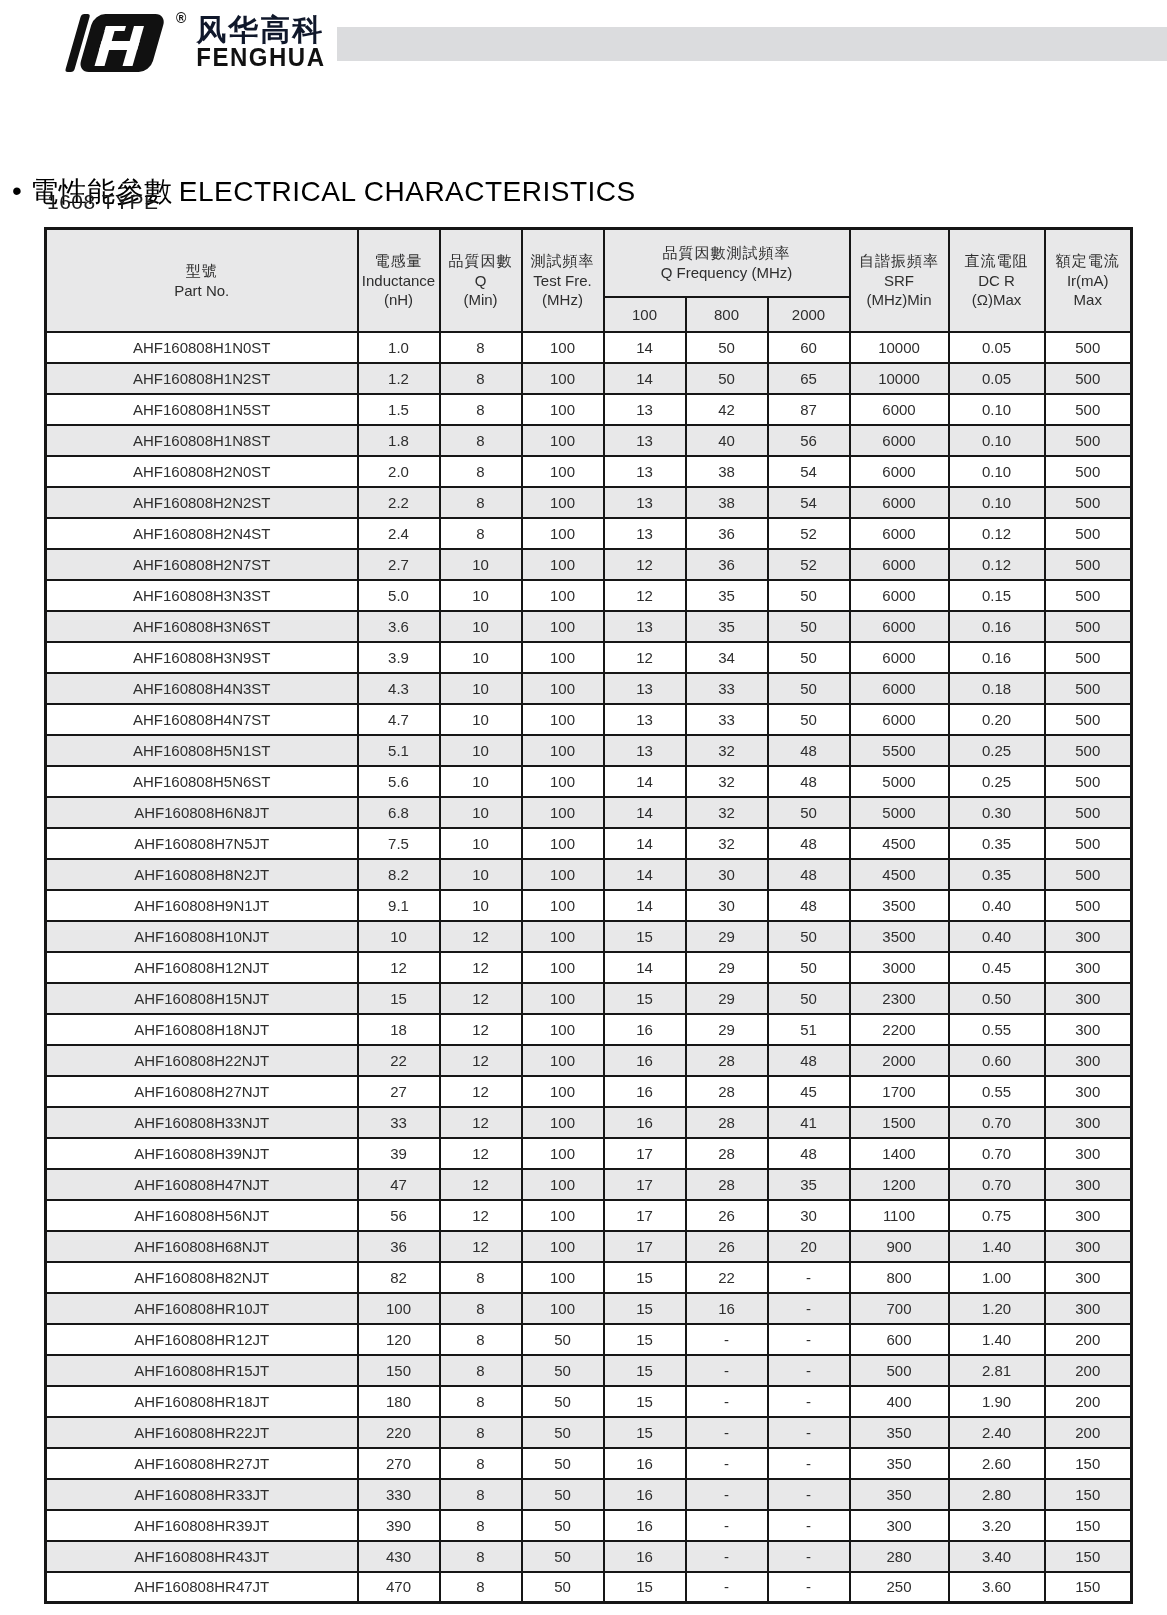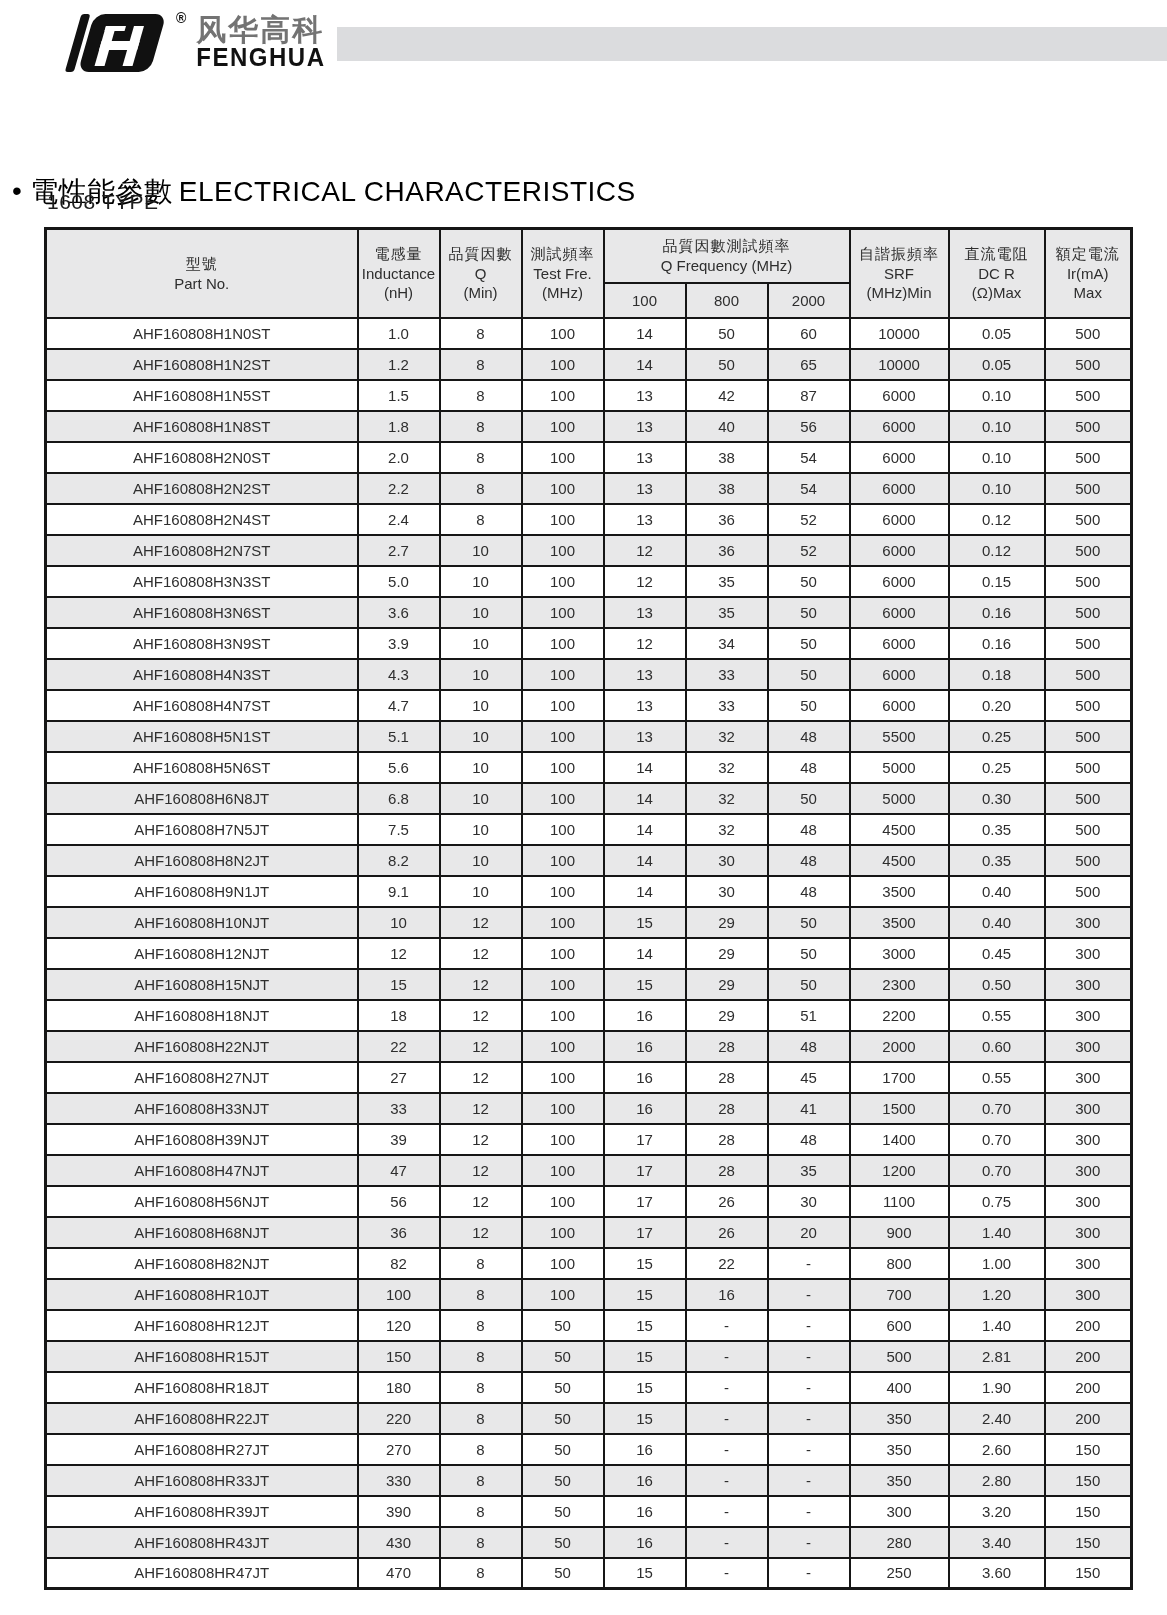--- a/index.html
+++ b/index.html
@@ -34,21 +34,21 @@
     font-size: 14px;
     font-weight: bold;
     margin: -2px 10px 0 2px;
     color: #111;
   }
   .brand-text { margin-top: 2px; }
   .brand-cn {
     font-size: 30px;
     font-weight: bold;
     letter-spacing: 2px;
-    color: #737373;
+    color: #0f172a;
     line-height: 32px;
   }
   .brand-en {
     font-size: 24px;
     font-weight: bold;
     letter-spacing: 1.5px;
     color: #111;
     line-height: 24px;
     transform: scaleY(1.05);
   }
@@ -97,21 +97,21 @@
   }
   .spec-table thead th {
     background: #e8e8e9;
     font-weight: normal;
     color: #2e2e2e;
     font-size: 15px;
   }
   .hdr-cn { display: block; font-size: 15px; line-height: 20px; letter-spacing: 1px; }
   .hdr-en { display: block; font-size: 15px; line-height: 19px; letter-spacing: 0px; }
   .hdr-sub { height: 35px; font-size: 15px; }
-  .hdr-top { height: 54px; }
+  .hdr-top { height: 68px; }
   .spec-table tbody td {
     height: 31px;
     font-size: 15px;
     color: #2e2e2e;
     background: #ffffff;
   }
   .spec-table tbody tr:nth-child(even) td { background: #e8e8e9; }
 </style>
 </head>
 <body>

